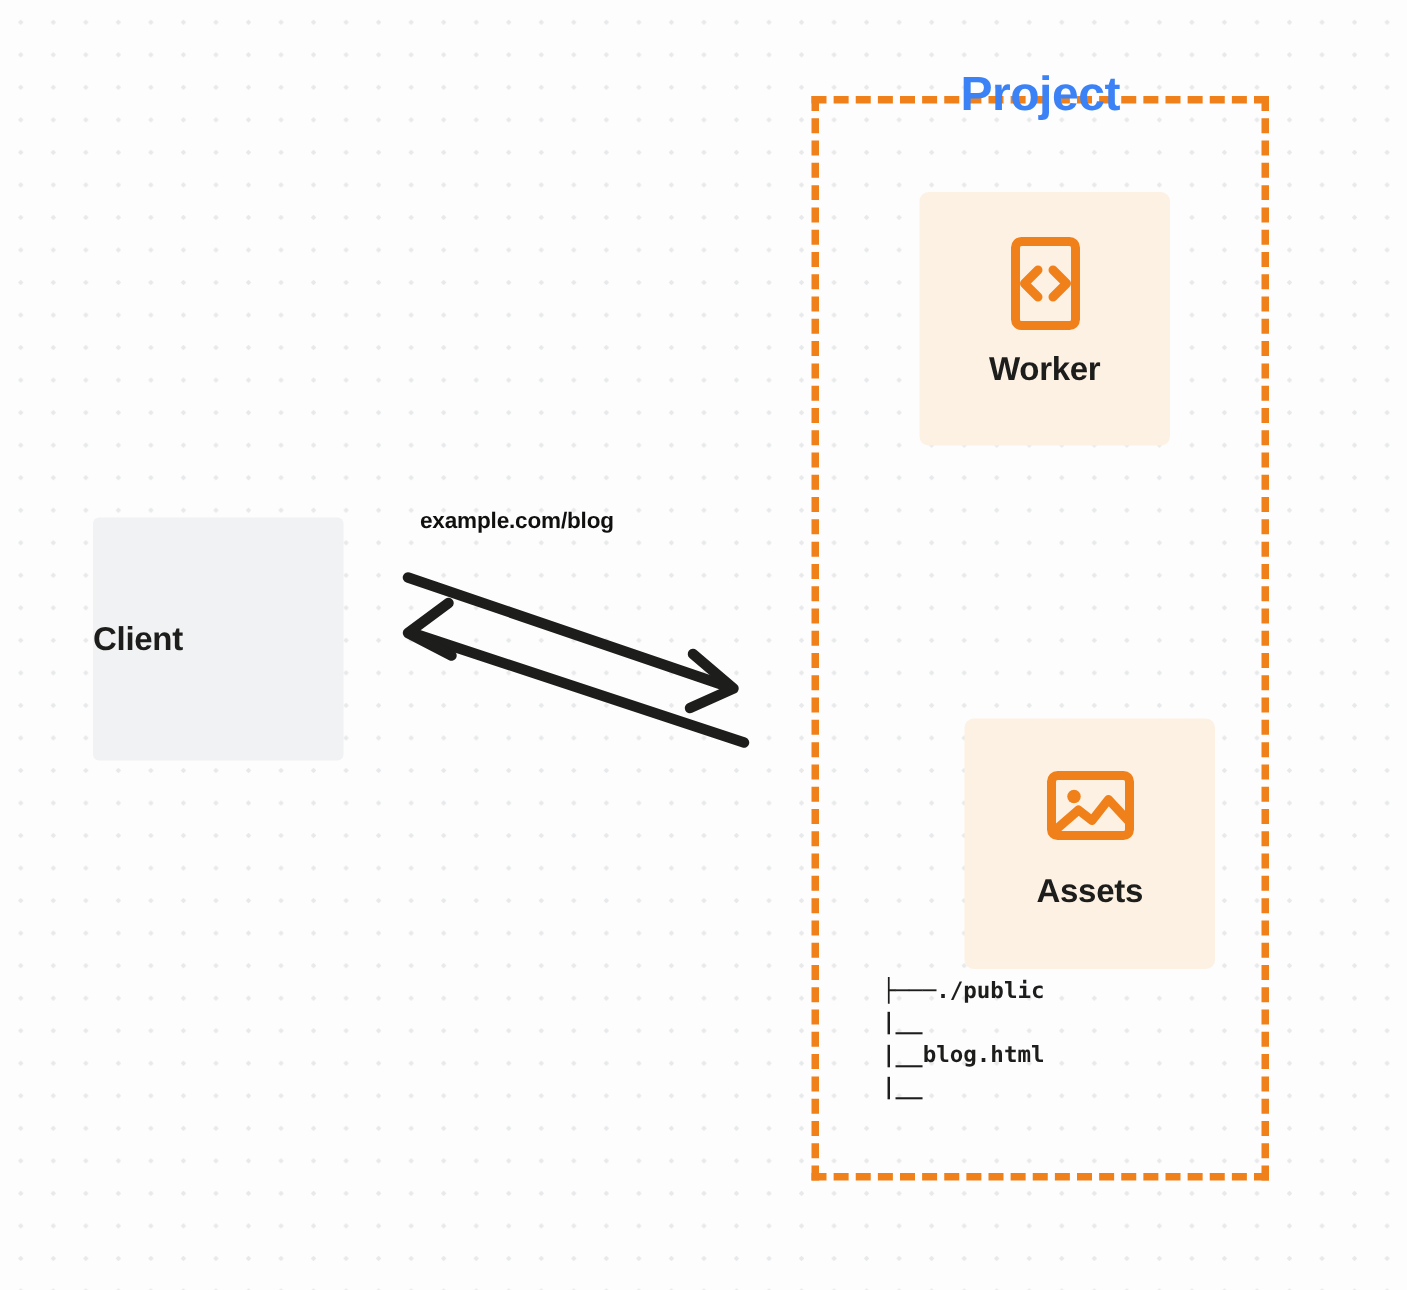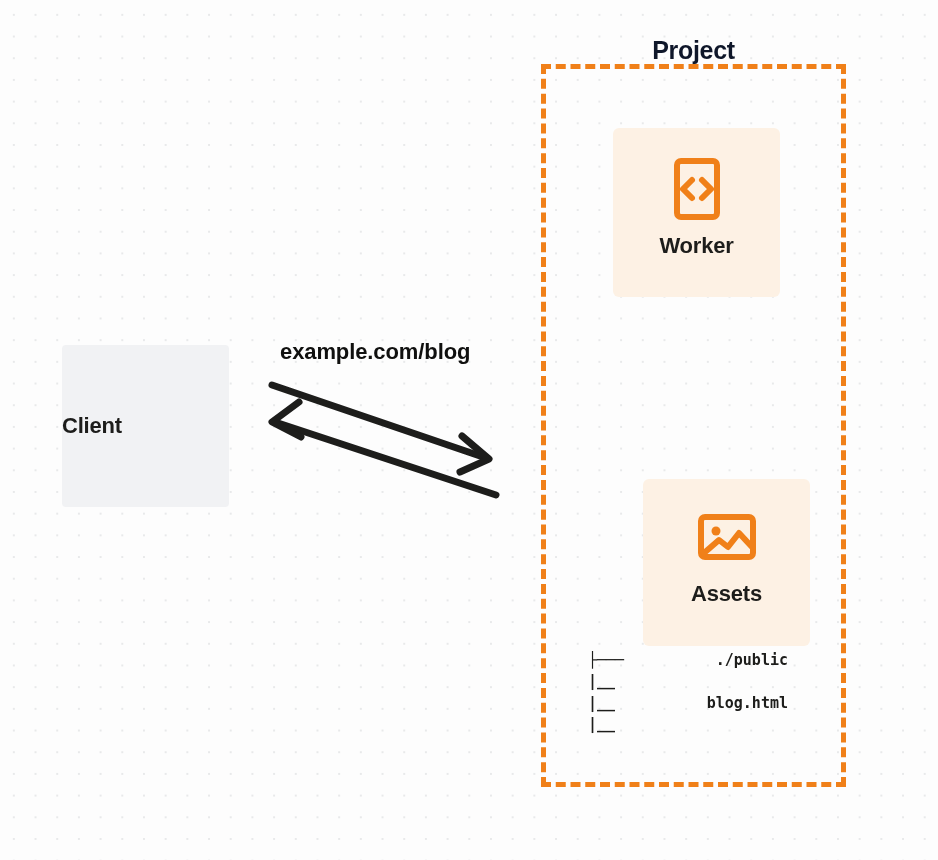--- a/index.html
+++ b/index.html
@@ -47,46 +47,46 @@
     left: 0;
     top: 0;
     width: 938px;
     height: 860px;
     pointer-events: none;
   }
   .arrow-label {
     position: absolute;
     left: 280px;
     top: 339px;
-    font-size: 22px;
+    font-size: 15px;
     font-weight: bold;
     color: #10100f;
     letter-spacing: -0.1px;
     white-space: nowrap;
   }
 
   
   .project-frame {
     position: absolute;
     left: 541px;
     top: 64px;
     width: 305px;
     height: 723px;
     box-sizing: border-box;
     border: 5px dashed #f08019;
   }
   .project-title {
     position: absolute;
     left: 541px;
-    top: 36px;
+    top: 48px;
     width: 305px;
     text-align: center;
-    font-size: 25px;
-    font-weight: bold;
-    color: #0f172a;
+    font-size: 32px;
+    font-weight: bold;
+    color: #3b82f6;
     letter-spacing: -0.3px;
     line-height: 28px;
   }
 
   
   .card {
     position: absolute;
     width: 167px;
     background: #fdf1e4;
     border-radius: 6px;
@@ -125,21 +125,20 @@
     line-height: 21.3px;
   }
   .tree-row {
     display: flex;
     align-items: baseline;
     white-space: pre;
   }
   .tree-branch { flex: 0 0 auto; }
   .tree-name {
     flex: 1 1 auto;
-    text-align: right;
   }
 </style>
 </head>
 <body>
 
 <div id="canvas">
 
   <div class="client-box">
     <span class="client-label">Client</span>
   </div>

